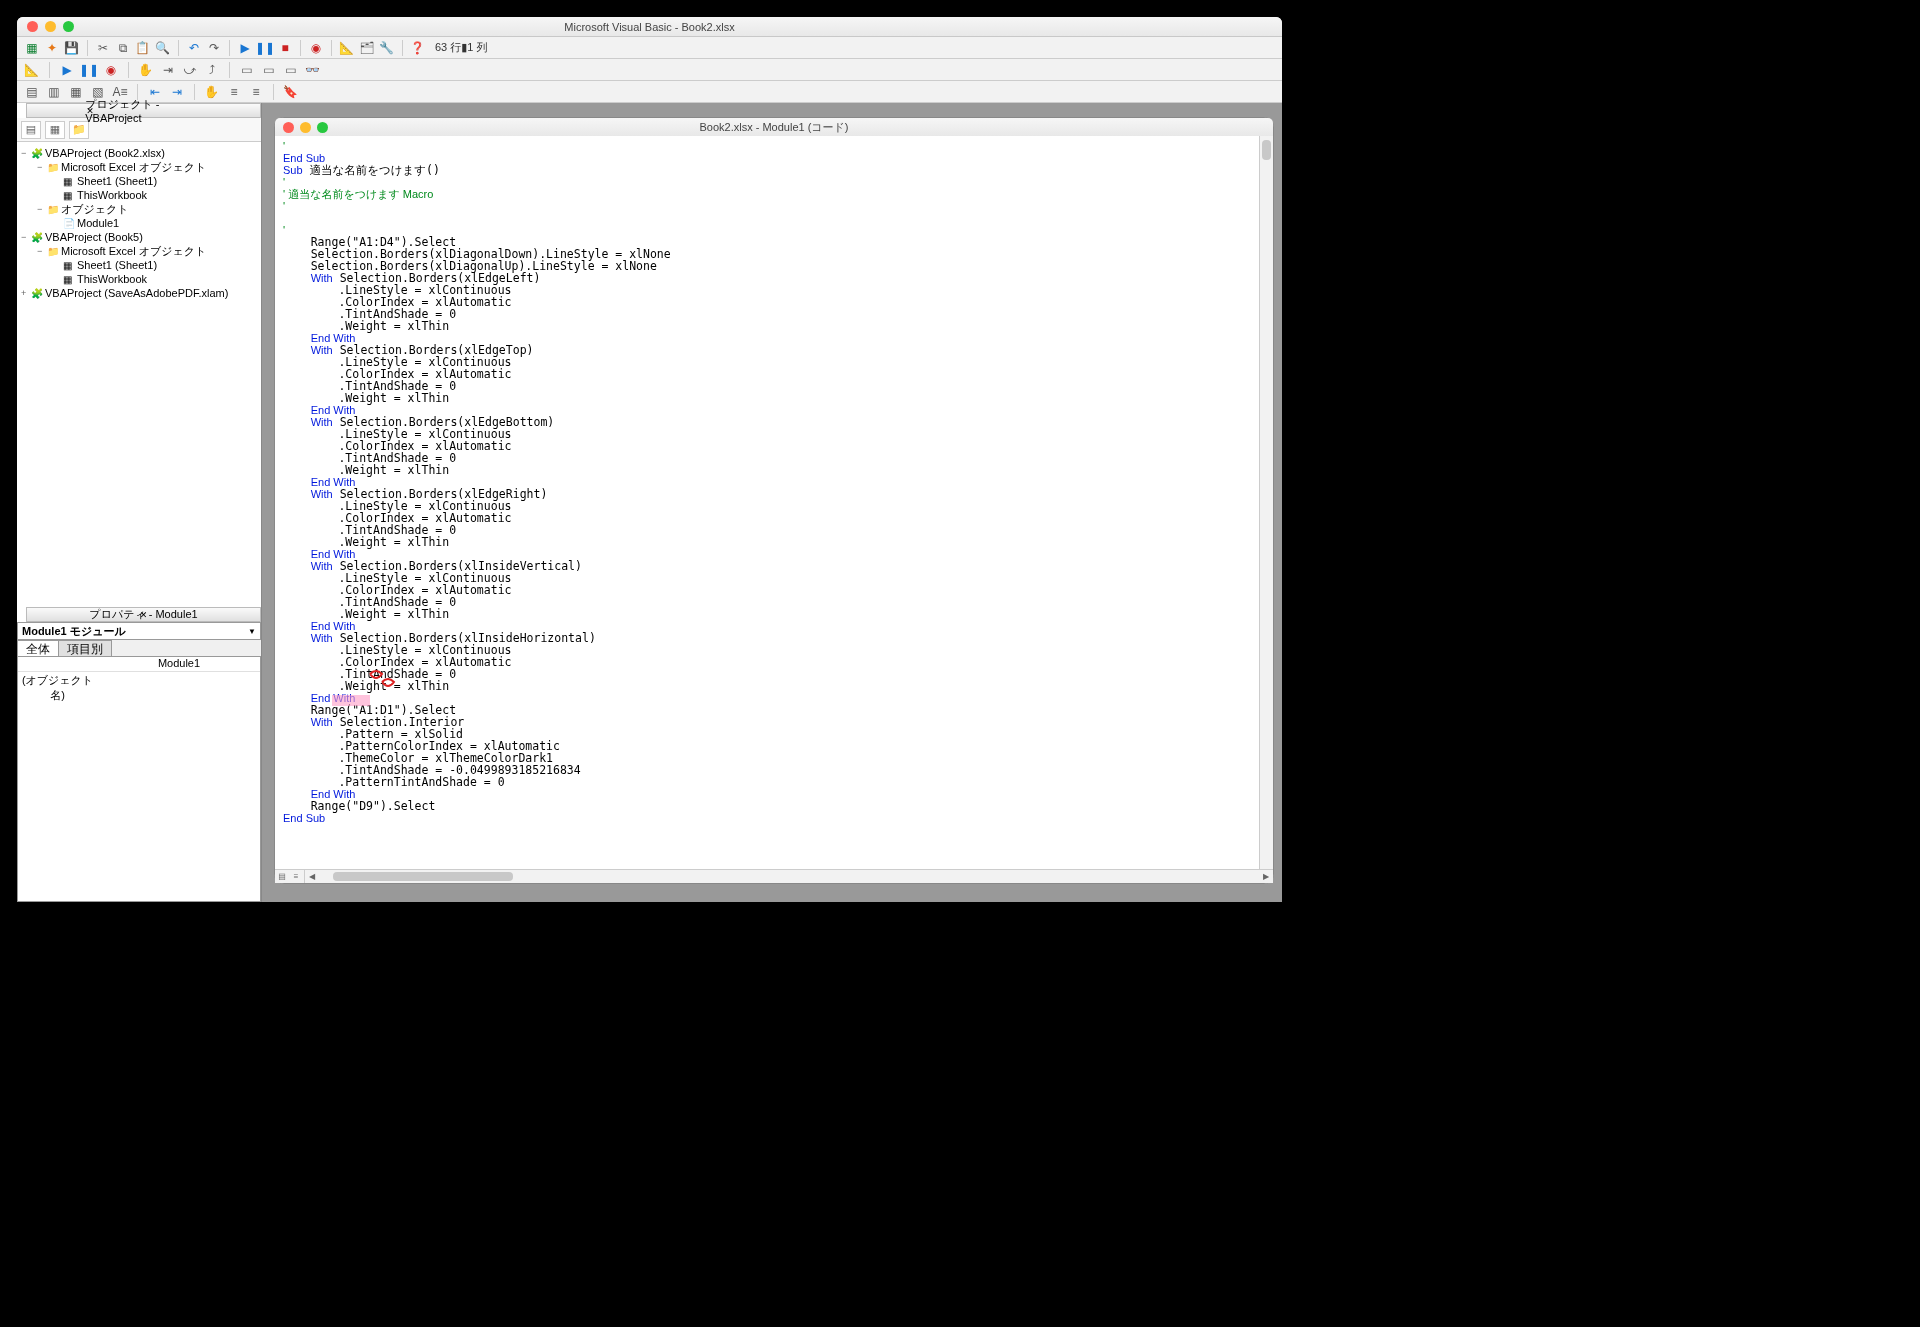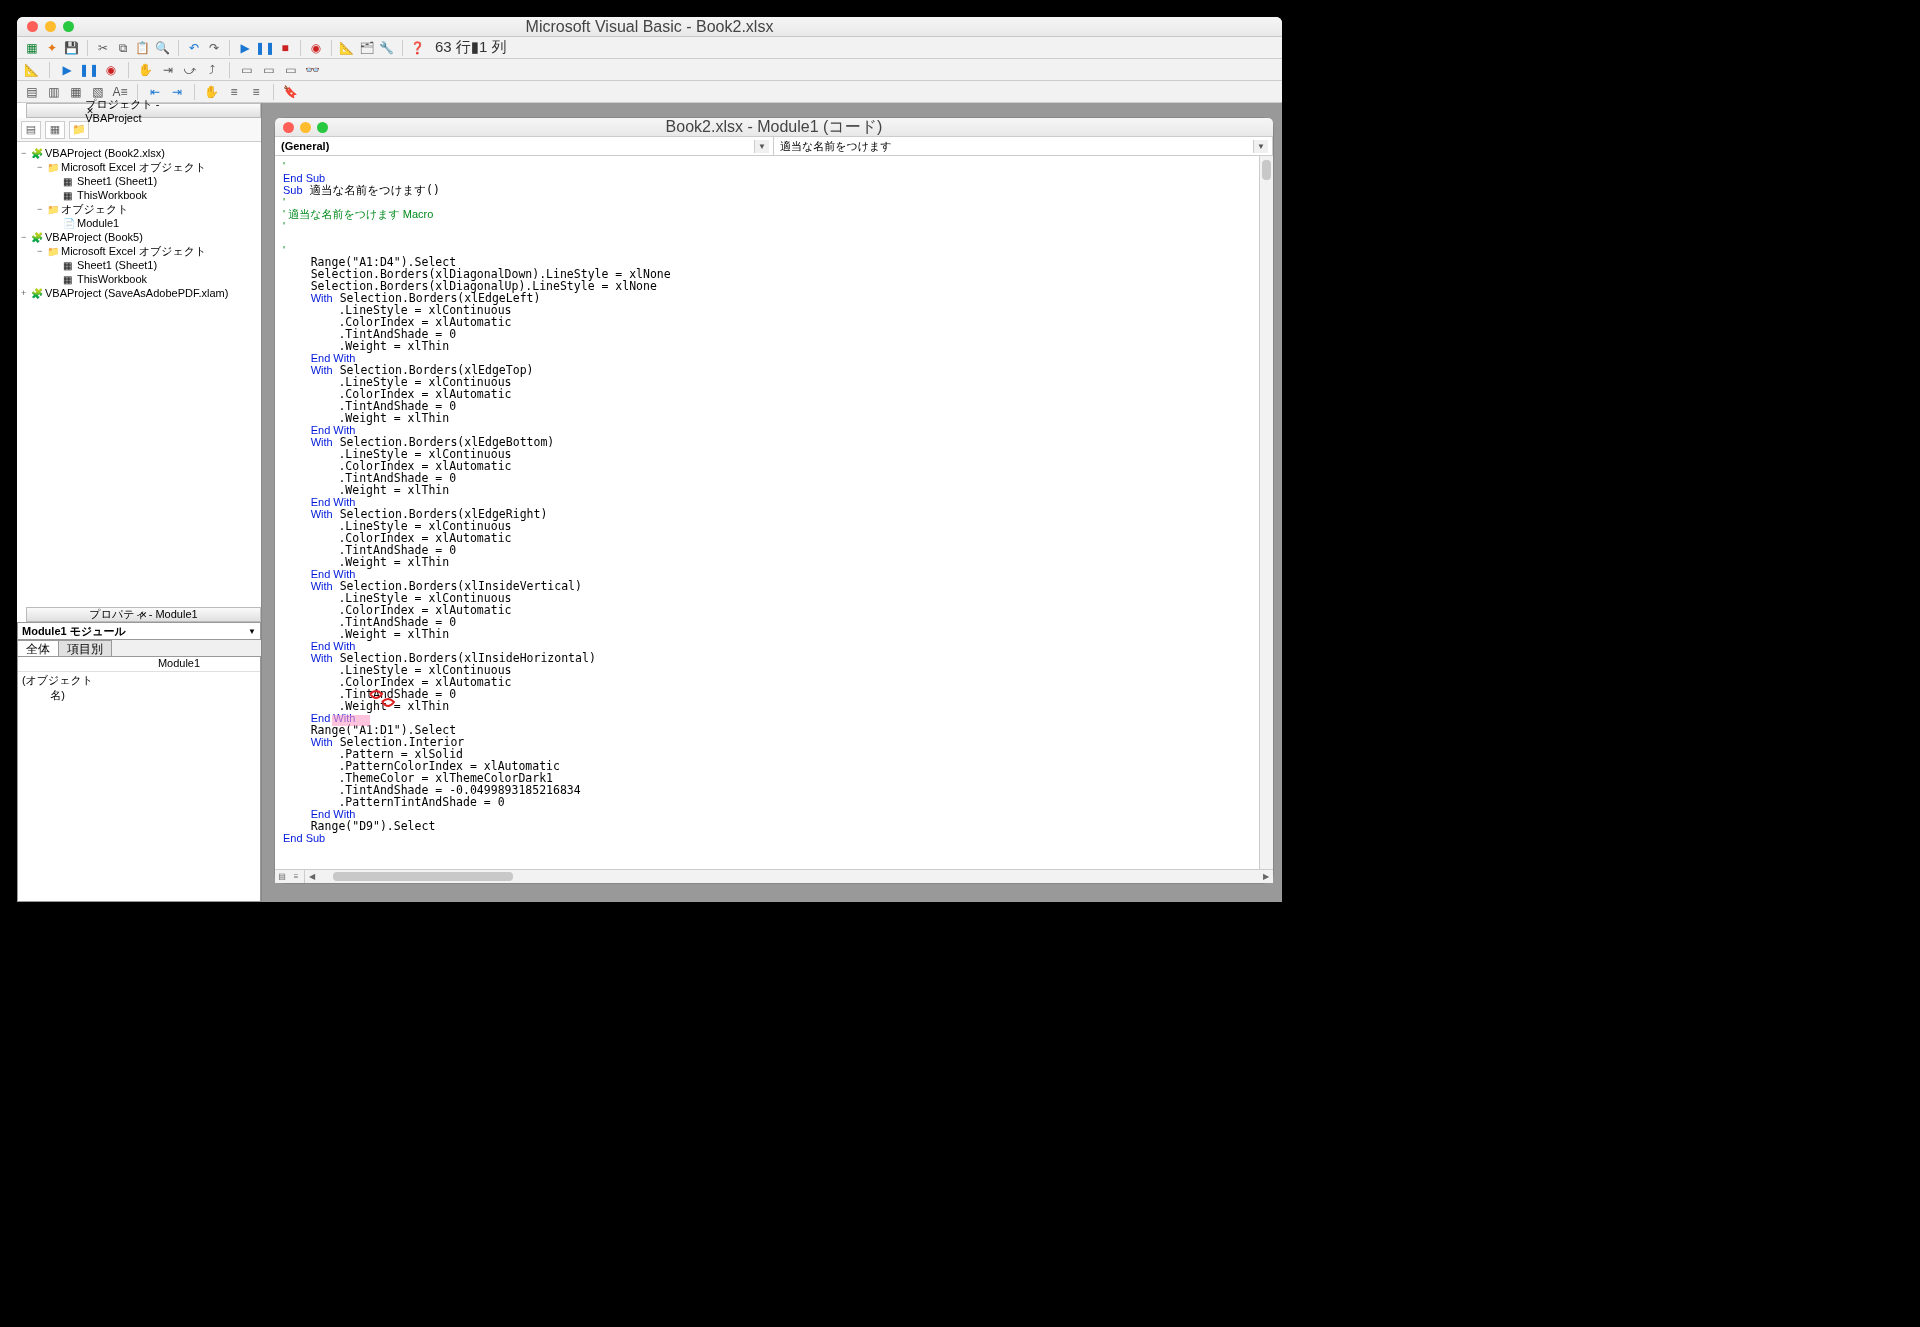--- a/index.html
+++ b/index.html
@@ -2,29 +2,29 @@
 <html><head>
 <meta charset="utf-8">
 <style>
 * { margin: 0; padding: 0; box-sizing: border-box; font-family: "Hiragino Sans", "Meiryo", sans-serif; font-size: 11px; }
 body { background: #000; width: 1920px; height: 1327px; overflow: hidden; }
 .app-window { position: absolute; left: 17px; top: 17px; width: 1265px; height: 885px; background: #ececec; border-radius: 6px; box-shadow: 0 2px 12px rgba(0,0,0,0.4); display: flex; flex-direction: column; }
 .titlebar { height: 20px; display: flex; align-items: center; position: relative; background: linear-gradient(#f6f6f6,#e8e8e8); border-radius: 6px 6px 0 0; border-bottom: 1px solid #c8c8c8; }
 .traffic { display: flex; gap: 7px; padding-left: 10px; }
 .dot { width: 11px; height: 11px; border-radius: 50%; }
 .red { background: #ff5f57; } .yellow { background: #febc2e; } .green { background: #28c840; }
-.titlebar-title { position: absolute; left: 50%; transform: translateX(-50%); font-size: 16px; color: #444; }
+.titlebar-title { position: absolute; left: 50%; transform: translateX(-50%); font-size: 11px; color: #444; }
 .toolbar { height: 22px; background: #f2f2f2; border-bottom: 1px solid #ccc; display: flex; align-items: center; padding: 0 6px; gap: 2px; }
 .toolbar2 { height: 22px; background: #f2f2f2; border-bottom: 1px solid #ccc; display: flex; align-items: center; padding: 0 6px; gap: 4px; }
 .tbtn { width: 18px; height: 18px; display: flex; align-items: center; justify-content: center; cursor: pointer; color: #555; font-size: 12px; }
 .tbtn.blue { color: #1976d2; }
 .tbtn.green2 { color: #0a7e2e; }
 .tbtn.orange { color: #e67817; }
 .sep { width: 1px; height: 16px; background: #ccc; margin: 0 4px; }
-.cursor-pos { font-size: 15px; color: #333; margin-left: 6px; }
+.cursor-pos { font-size: 11px; color: #333; margin-left: 6px; }
 .body-area { flex: 1; display: flex; position: relative; background: #999; }
 .left-col { width: 245px; display: flex; flex-direction: column; border-right: 1px solid #888; background: #fff; }
 .pane-title { background: linear-gradient(#fafafa,#e0e0e0); border: 1px solid #bbb; height: 15px; font-size: 10px; display: flex; align-items: center; position: relative; margin-left: 9px; }
 .pane-title span { position: absolute; left: 50%; transform: translateX(-50%); }
 .pane-close { position: absolute; right: 2px; font-size: 9px; cursor: pointer; }
 .proj-toolbar { height: 24px; background: #f8f8f8; border-bottom: 1px solid #ccc; display: flex; align-items: center; padding: 0 4px; gap: 4px; }
 .ptbtn { width: 20px; height: 18px; border: 1px solid #ccc; background: #fff; display: flex; align-items: center; justify-content: center; cursor: pointer; font-size: 11px; color: #666; }
 .tree { flex: 1; overflow: auto; background: #fff; font-size: 10px; padding: 4px 2px; }
 .tree-row { display: flex; align-items: center; height: 14px; white-space: nowrap; cursor: pointer; }
 .tree-toggle { width: 10px; font-size: 9px; color: #666; }
@@ -227,28 +227,20 @@
     <div class="right-area">
       <div class="code-window">
         <div class="code-titlebar">
           <div class="traffic" style="gap:6px;padding-left:8px;">
             <div class="dot red"></div>
             <div class="dot yellow"></div>
             <div class="dot green"></div>
           </div>
           <div class="titlebar-title">Book2.xlsx - Module1 (コード)</div>
         </div>
-        <div class="code-dropdowns">
-          <div class="code-dd">
-              <b>(General)</b>
-            </div>
-          <div class="code-dd">
-              <span>適当な名前をつけます</span>
-            </div>
-        </div>
         <div class="code-body">
           <div class="code-text" id="code"><span class="cm">'</span>
 <span class="kw">End Sub</span>
 <span class="kw">Sub</span> 適当な名前をつけます()
 <span class="cm">'</span>
 <span class="cm">' 適当な名前をつけます Macro</span>
 <span class="cm">'</span>
 
 <span class="cm">'</span>
     Range("A1:D4").Select

